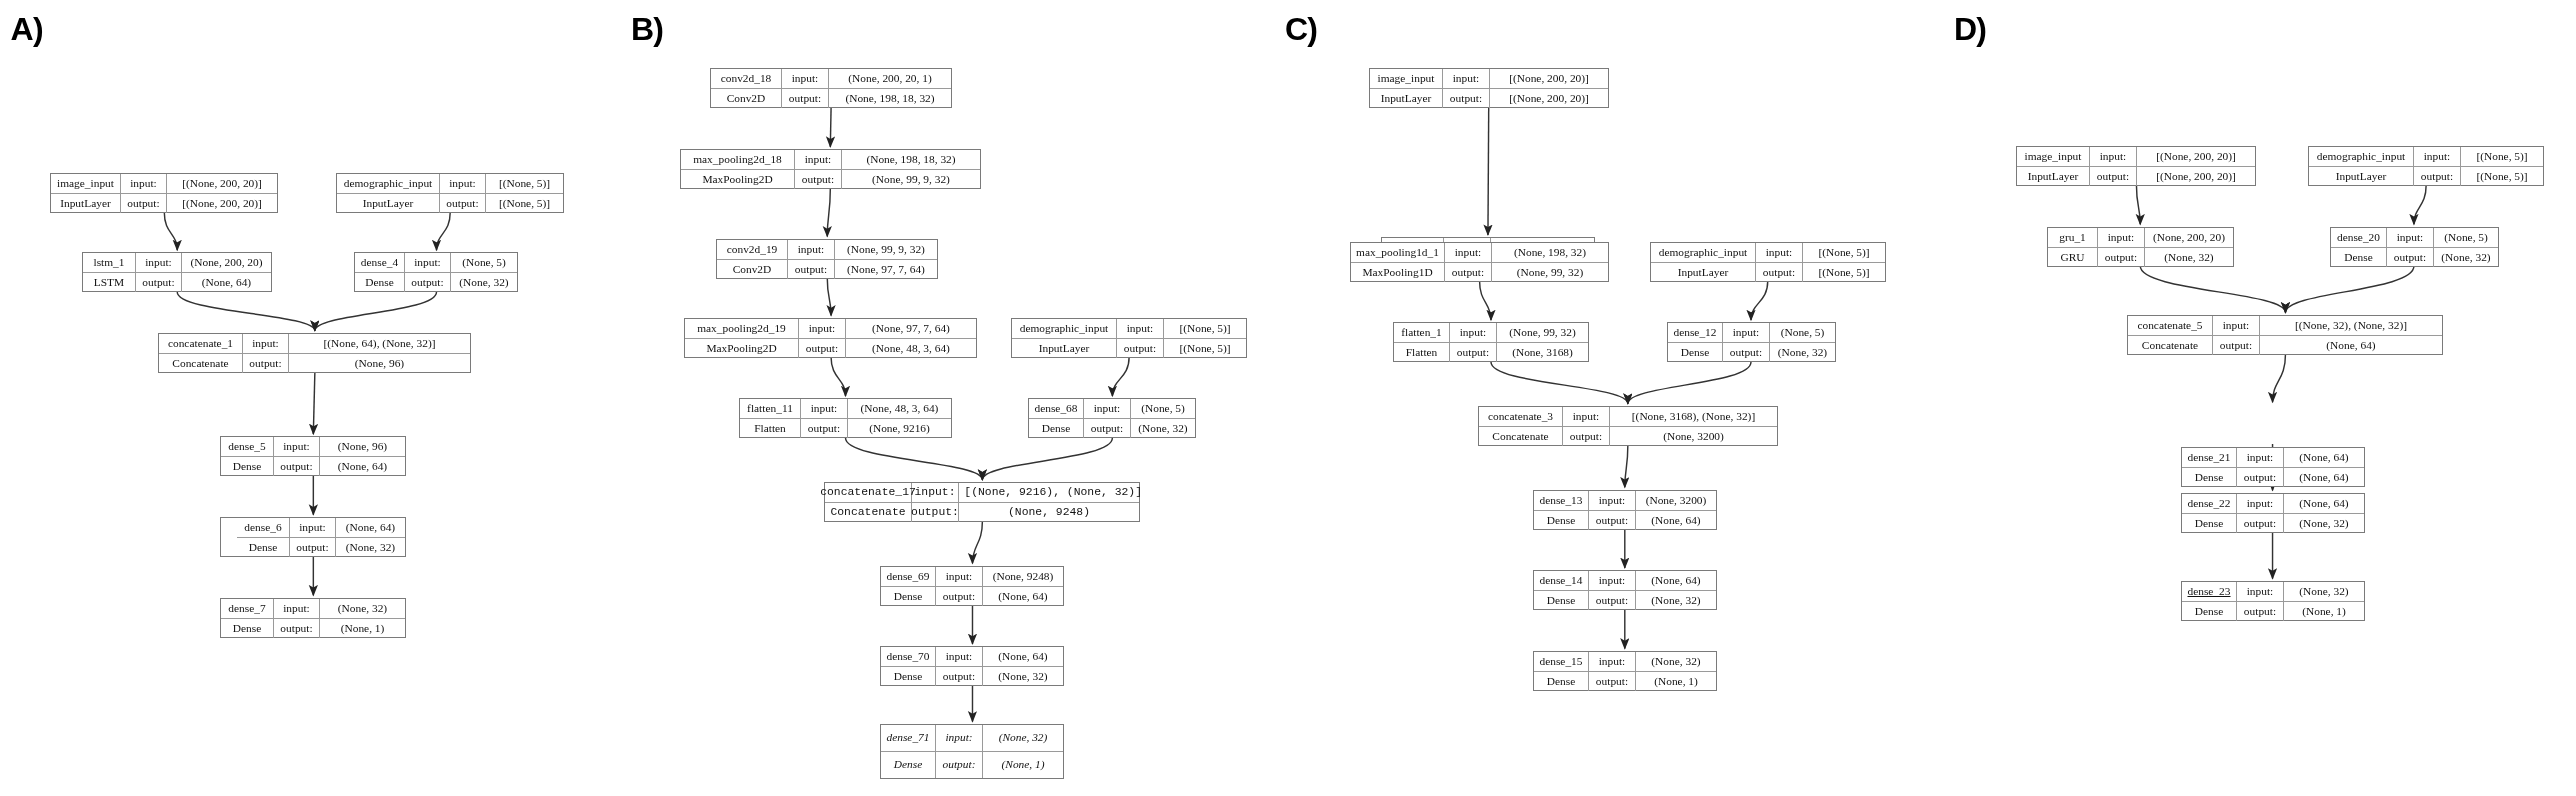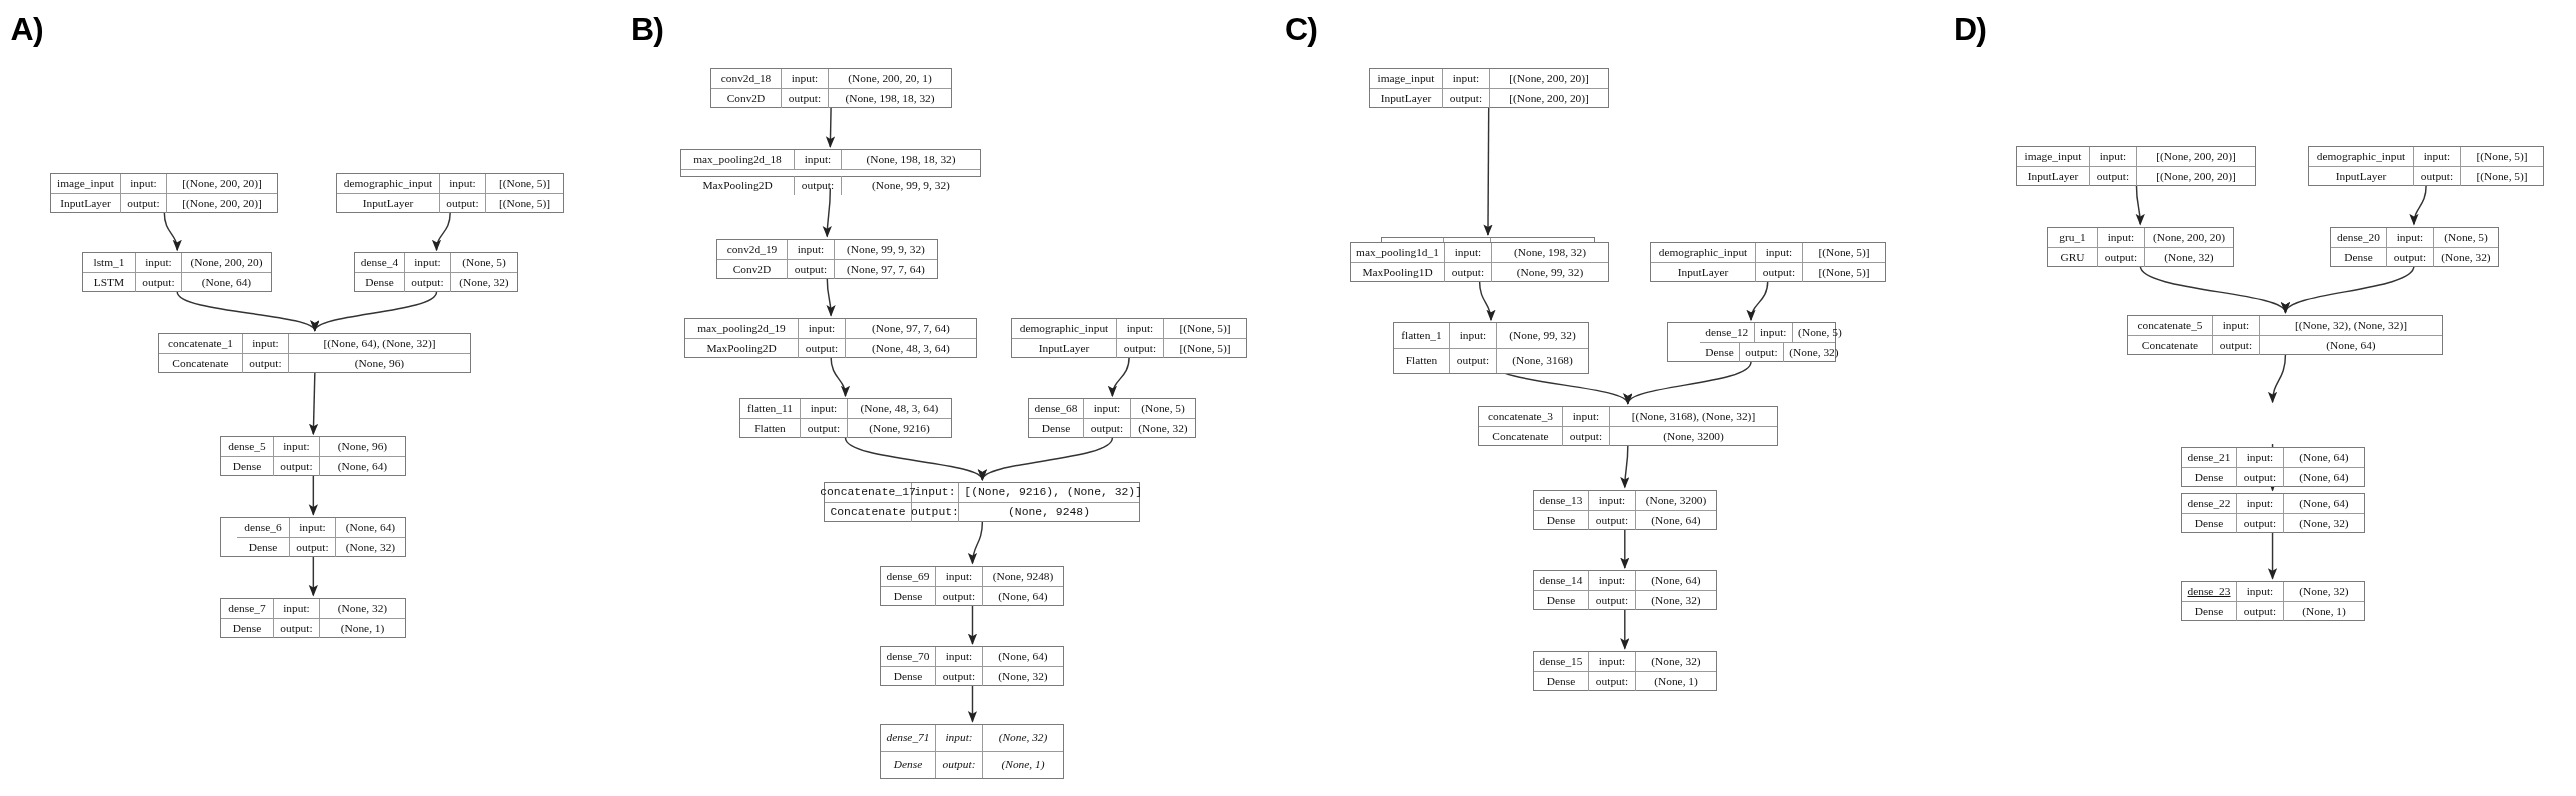--- a/index.html
+++ b/index.html
@@ -201,21 +201,21 @@
         <div class="cell c-name" style="width: 71px;">conv2d_18</div>
         <div class="cell c-io" style="width: 47px;">input:</div>
         <div class="cell c-shape">(None, 200, 20, 1)</div>
       </div>
       <div class="row bottom">
         <div class="cell c-name" style="width: 71px;">Conv2D</div>
         <div class="cell c-io" style="width: 47px;">output:</div>
         <div class="cell c-shape">(None, 198, 18, 32)</div>
       </div>
     </div>
-    <div class="node" style="left: 680px; top: 149px; width: 301px; height: 28px; gap: 6px;">
+    <div class="node" style="left: 680px; top: 149px; width: 301px; height: 40px;">
       <div class="row top">
         <div class="cell c-name" style="width: 114px;">max_pooling2d_18</div>
         <div class="cell c-io" style="width: 47px;">input:</div>
         <div class="cell c-shape">(None, 198, 18, 32)</div>
       </div>
       <div class="row bottom">
         <div class="cell c-name" style="width: 114px;">MaxPooling2D</div>
         <div class="cell c-io" style="width: 47px;">output:</div>
         <div class="cell c-shape">(None, 99, 9, 32)</div>
       </div>
@@ -369,33 +369,33 @@
         <div class="cell c-name" style="width: 105px;">demographic_input</div>
         <div class="cell c-io" style="width: 47px;">input:</div>
         <div class="cell c-shape">[(None, 5)]</div>
       </div>
       <div class="row bottom">
         <div class="cell c-name" style="width: 105px;">InputLayer</div>
         <div class="cell c-io" style="width: 47px;">output:</div>
         <div class="cell c-shape">[(None, 5)]</div>
       </div>
     </div>
-    <div class="node" style="left: 1393px; top: 322px; width: 196px; height: 52px;">
+    <div class="node" style="left: 1393px; top: 322px; width: 196px; height: 40px;">
       <div class="row top">
         <div class="cell c-name" style="width: 56px;">flatten_1</div>
         <div class="cell c-io" style="width: 47px;">input:</div>
         <div class="cell c-shape">(None, 99, 32)</div>
       </div>
       <div class="row bottom">
         <div class="cell c-name" style="width: 56px;">Flatten</div>
         <div class="cell c-io" style="width: 47px;">output:</div>
         <div class="cell c-shape">(None, 3168)</div>
       </div>
     </div>
-    <div class="node" style="left: 1667px; top: 322px; width: 169px; height: 40px; padding-left: 32px;">
+    <div class="node" style="left: 1667px; top: 322px; width: 169px; height: 40px;">
       <div class="row top">
         <div class="cell c-name" style="width: 55px;">dense_12</div>
         <div class="cell c-io" style="width: 47px;">input:</div>
         <div class="cell c-shape">(None, 5)</div>
       </div>
       <div class="row bottom">
         <div class="cell c-name" style="width: 55px;">Dense</div>
         <div class="cell c-io" style="width: 47px;">output:</div>
         <div class="cell c-shape">(None, 32)</div>
       </div>

